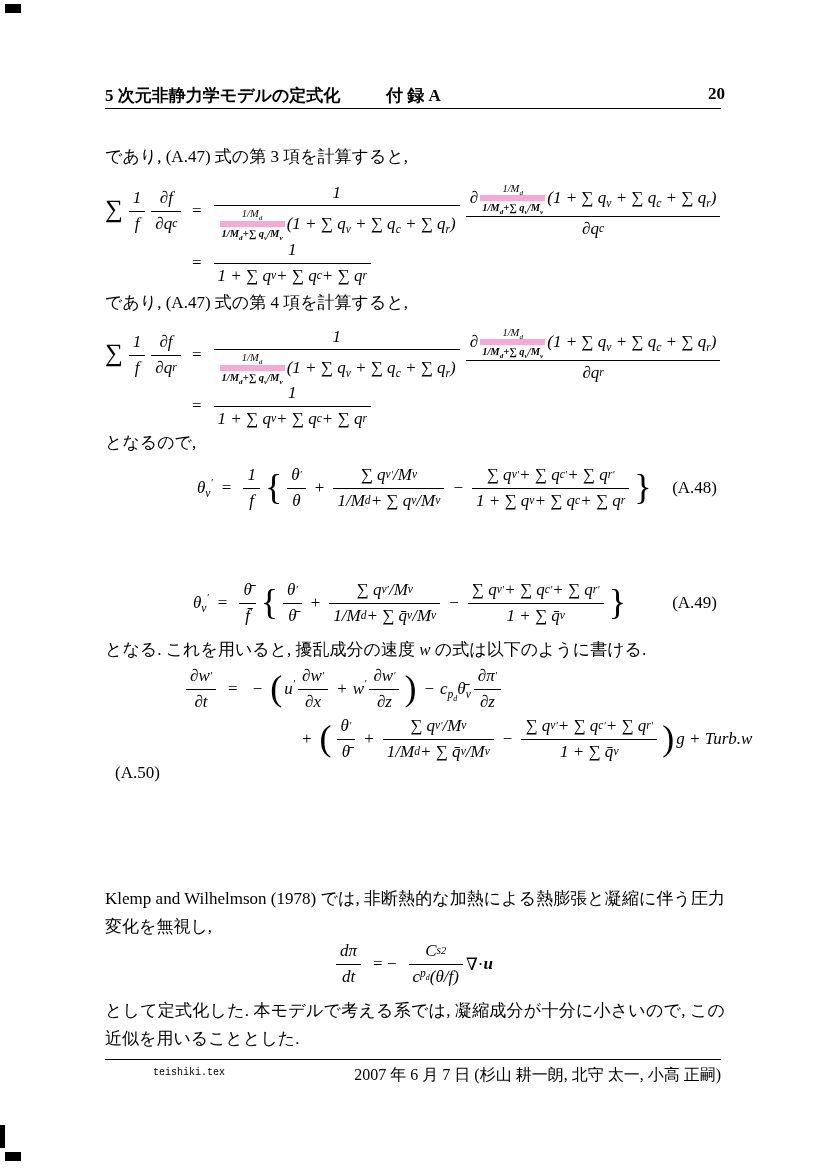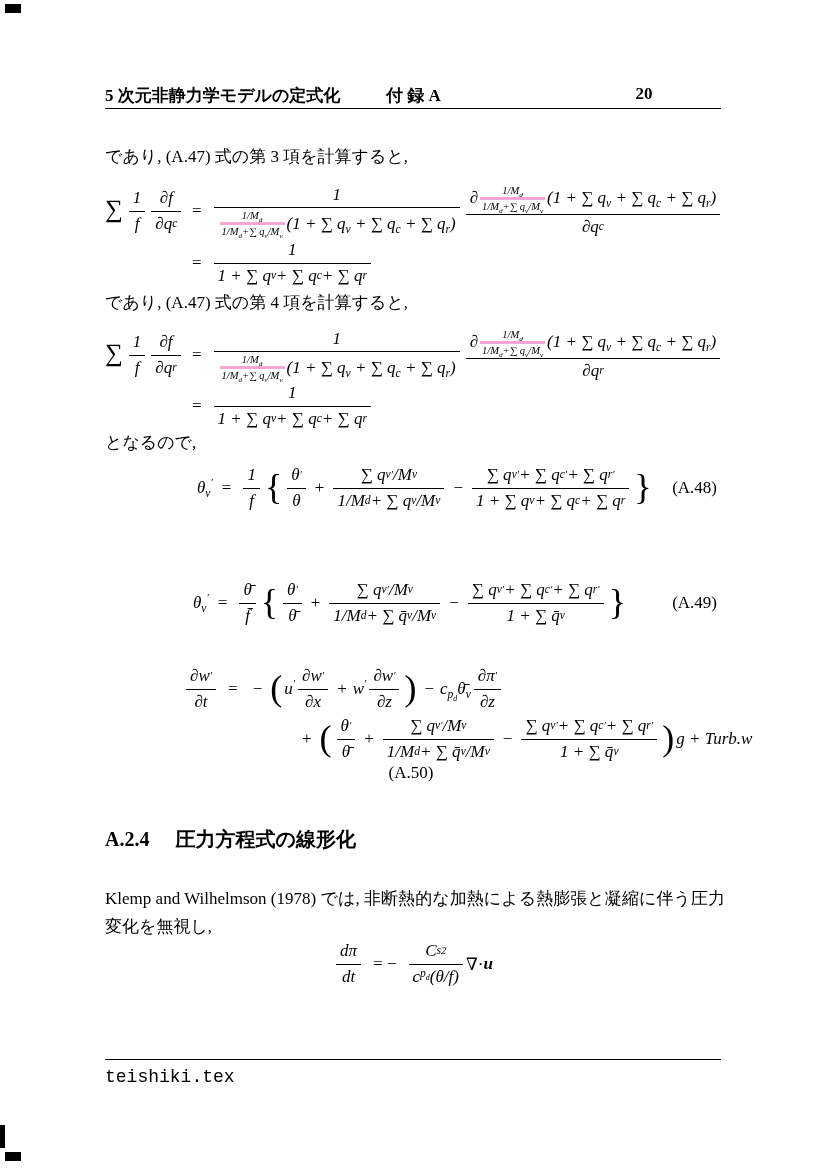--- a/index.html
+++ b/index.html
@@ -6,21 +6,21 @@
   .page{position:relative;width:826px;height:1169px;background:#fff;color:#000;overflow:hidden;
         font-family:"Liberation Serif","DejaVu Serif",serif;}
   .abs{position:absolute;}
   .mark{position:absolute;background:#000;}
   .hdr{font-weight:bold;font-size:17px;white-space:nowrap;}
   .rule{border-top:1.5px solid #000;height:0;}
   .jp{font-size:17px;line-height:28px;}
   .just{width:620px;text-align:justify;}
   .sec{font-size:20px;font-weight:bold;white-space:nowrap;}
   .sec-title{margin-left:26px;font-family:"Liberation Sans","DejaVu Sans",sans-serif;}
-  .mono{font-family:"Liberation Mono","DejaVu Sans Mono",monospace;font-size:18px;}
+  .mono{font-family:"Liberation Mono","DejaVu Sans Mono",monospace;font-size:10px;margin-left:48px;}
   .ftr{font-size:16px;}
 
   
   .math{font-style:italic;font-size:17px;}
   .math sub,.math sup{line-height:0;}
   .math sub{font-size:68%;}
   .math sup{font-size:62%;}
   .row{display:flex;align-items:center;white-space:nowrap;}
   .rel{font-style:normal;margin:0 9px;}
   .op{font-style:normal;margin:0 6px;}
@@ -29,36 +29,36 @@
   .sum{font-style:normal;font-size:25px;margin-right:3px;position:relative;top:-2px;}
   .lhs{display:inline-flex;align-items:center;width:78px;}
   .sp78{display:inline-block;width:78px;}
   .fr{display:inline-flex;flex-direction:column;align-items:stretch;text-align:center;
       vertical-align:middle;margin:0 3px;}
   .fr>.nm,.fr>.dn{display:flex;align-items:center;justify-content:center;padding:1px 4px;line-height:1.3;}
   .fr>.dn{border-top:1px solid #000;}
   .sf{display:inline-flex;flex-direction:column;font-size:10.5px;line-height:1.25;
       text-align:center;margin:0 2px;vertical-align:middle;}
   .sf>.nm,.sf>.dn{padding:0 2px;}
-  .sf>.dn{border-top:3px solid #f9a8d4;}
+  .sf>.dn{border-top:6px solid #f9a8d4;font-weight:bold;}
   .bigd{font-style:normal;font-size:36px;font-weight:300;line-height:0;margin:0 2px;position:relative;top:-1px;}
   .label{font-style:normal;margin-left:auto;}
 </style>
 </head>
 <body>
 
 <div class="page">
 
   <div class="mark" style="left:5px;top:4px;width:16px;height:9px"></div>
   <div class="mark" style="left:0px;top:1125px;width:5px;height:23px"></div>
   <div class="mark" style="left:5px;top:1152px;width:16px;height:9px"></div>
 
   <div class="abs hdr" style="left:105px;top:84px">5 次元非静力学モデルの定式化</div>
   <div class="abs hdr" style="left:386px;top:84px">付 録 A</div>
-  <div class="abs hdr" style="left:589px;top:84px;width:110px;text-align:center">20</div>
+  <div class="abs hdr" style="left:615px;top:84px;width:110px;text-align:right">20</div>
   <div class="abs rule" style="left:105px;top:108px;width:616px"></div>
 
   <div class="abs jp" style="left:105px;top:143px">であり, (A.47) 式の第 3 項を計算すると,</div>
 
   <div class="abs math row" style="left:105px;top:176px;height:70px">
     <span class="lhs">
       <span class="sum">∑</span>
       <span class="fr">
           <span class="nm">1</span>
           <span class="dn">f</span>
@@ -196,20 +196,23 @@
       </span>
     <span class="op">−</span>
     <span class="fr">
         <span class="nm">∑ q<sub>v</sub><sup>′</sup> + ∑ q<sub>c</sub><sup>′</sup> + ∑ q<sub>r</sub><sup>′</sup></span>
         <span class="dn">1 + ∑ q̄<sub>v</sub></span>
       </span>
     <span class="bigd">}</span>
     <span class="label">(A.49)</span>
   </div>
 
+  <div class="abs jp" style="left:105px;top:636px">
+    <span>となる. これを用いると, 擾乱成分の速度 </span><i class="math">w</i><span> の式は以下のように書ける.</span>
+  </div>
 
   <div class="abs math row" style="left:183px;top:664px;height:50px">
     <span class="fr">
         <span class="nm">∂w<sup>′</sup></span>
         <span class="dn">∂t</span>
       </span>
     <span class="rel">=</span>
     <span class="op">−</span>
     <span class="bigd">(</span>
     <span>u<sup>′</sup></span>
@@ -244,39 +247,38 @@
         <span class="dn">1/M<sub>d</sub> + ∑ q̄<sub>v</sub>/M<sub>v</sub></span>
       </span>
     <span class="op">−</span>
     <span class="fr">
         <span class="nm">∑ q<sub>v</sub><sup>′</sup> + ∑ q<sub>c</sub><sup>′</sup> + ∑ q<sub>r</sub><sup>′</sup></span>
         <span class="dn">1 + ∑ q̄<sub>v</sub></span>
       </span>
     <span class="bigd">)</span>
     <span>g + Turb.w</span>
   </div>
-  <div class="abs math" style="left:105px;top:763px;width:612px;text-align:center;font-style:normal">(A.50)</div>
-
-  <div class="abs sec" style="left:105px;top:826px">
-    <span>A.2.4</span><span class="sec-title">圧力方程式の線形化</span>
-  </div>
+  <div class="abs math" style="left:115px;top:763px;width:612px;text-align:left;font-style:normal">(A.50)</div>
+
 
   <div class="abs jp just" style="left:105px;top:885px">Klemp and Wilhelmson (1978) では, 非断熱的な加熱による熱膨張と凝縮に伴う圧力変化を無視し,</div>
 
   <div class="abs math row" style="left:105px;top:938px;width:616px;height:52px;justify-content:center">
     <span class="fr">
         <span class="nm">dπ</span>
         <span class="dn">dt</span>
       </span>
     <span class="rel">= −</span>
     <span class="fr">
         <span class="nm">C<sub>s</sub><sup>2</sup></span>
         <span class="dn">c<sub>p<sub>d</sub></sub>(θ/f)</span>
       </span>
     <span class="up">∇·</span>
       <span class="bi">u</span>
   </div>
 
+  <div class="abs jp just" style="left:105px;top:997px">として定式化した. 本モデルで考える系では, 凝縮成分が十分に小さいので, この近似を用いることとした.</div>
 
   <div class="abs rule" style="left:105px;top:1059px;width:616px"></div>
   <div class="abs mono" style="left:105px;top:1067px">teishiki.tex</div>
+  <div class="abs ftr" style="left:105px;top:1065px;width:616px;text-align:right">2007 年 6 月 7 日 (杉山 耕一朗, 北守 太一, 小高 正嗣)</div>
 
 </div>
 
 </body></html>

